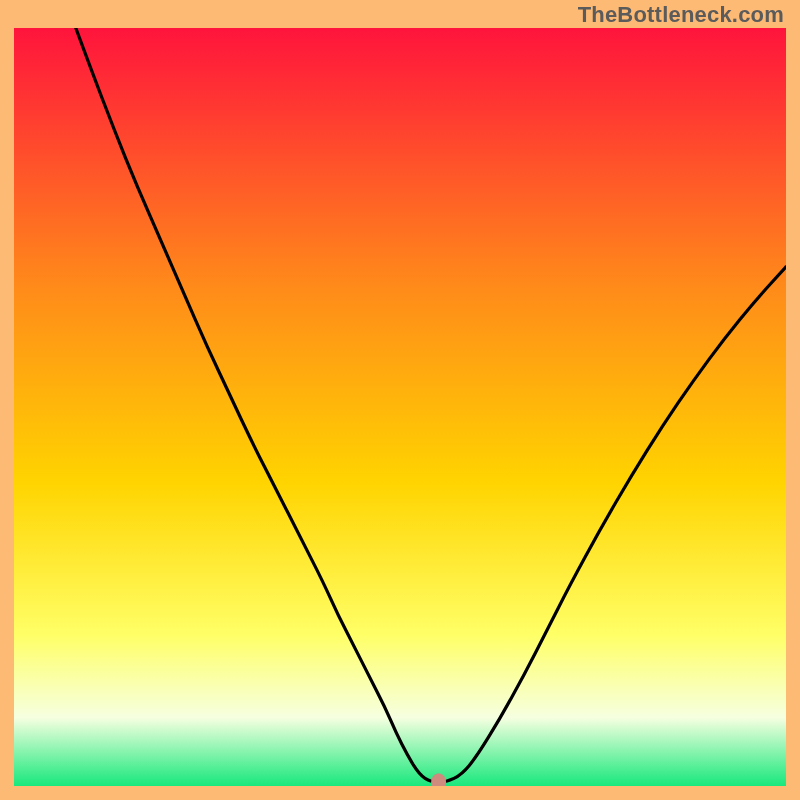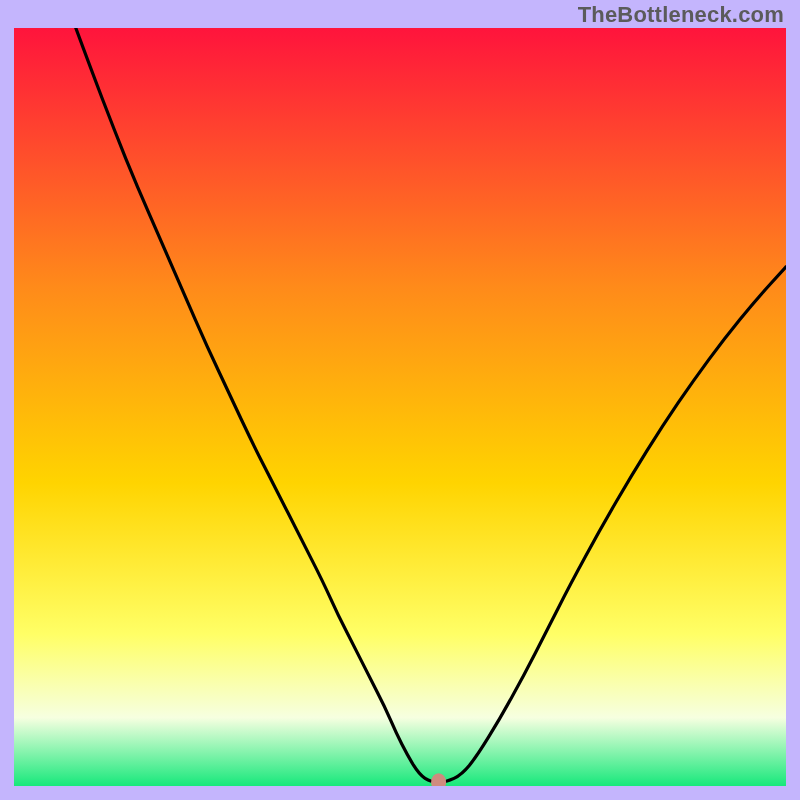--- a/index.html
+++ b/index.html
@@ -8,21 +8,21 @@
     width: 800px;
     height: 800px;
     background: #000000;
     font-family: Arial, Helvetica, sans-serif;
     overflow: hidden;
   }
   .frame {
     position: relative;
     width: 800px;
     height: 800px;
-    background: #c4b5fd;
+    background: #fdba74;
   }
   .watermark {
     position: absolute;
     top: 2px;
     right: 16px;
     color: #5b5b5b;
     font-size: 22px;
     font-weight: 600;
     letter-spacing: 0.2px;
     user-select: none;

